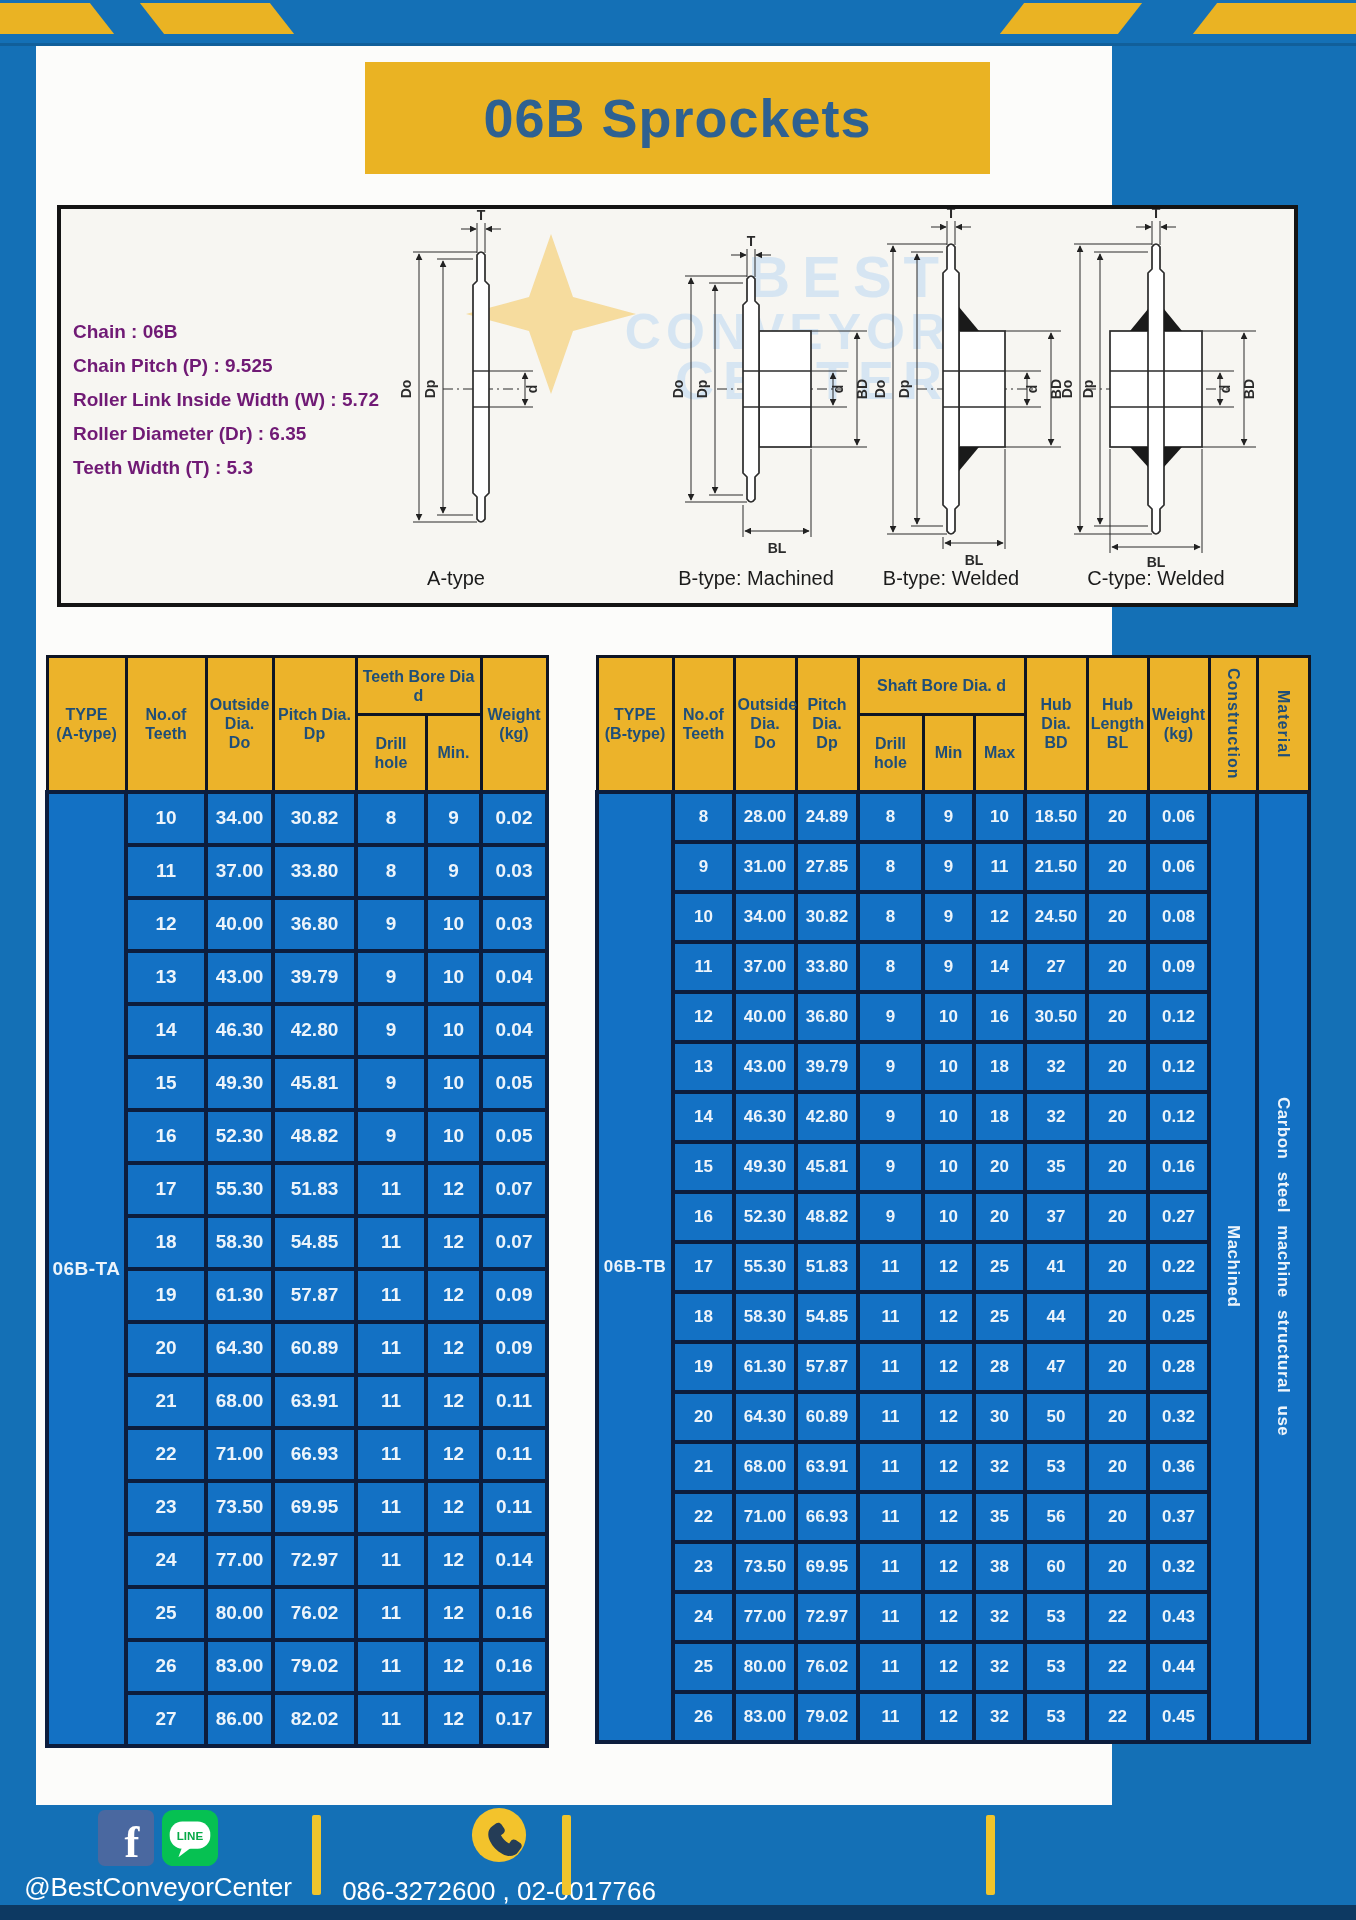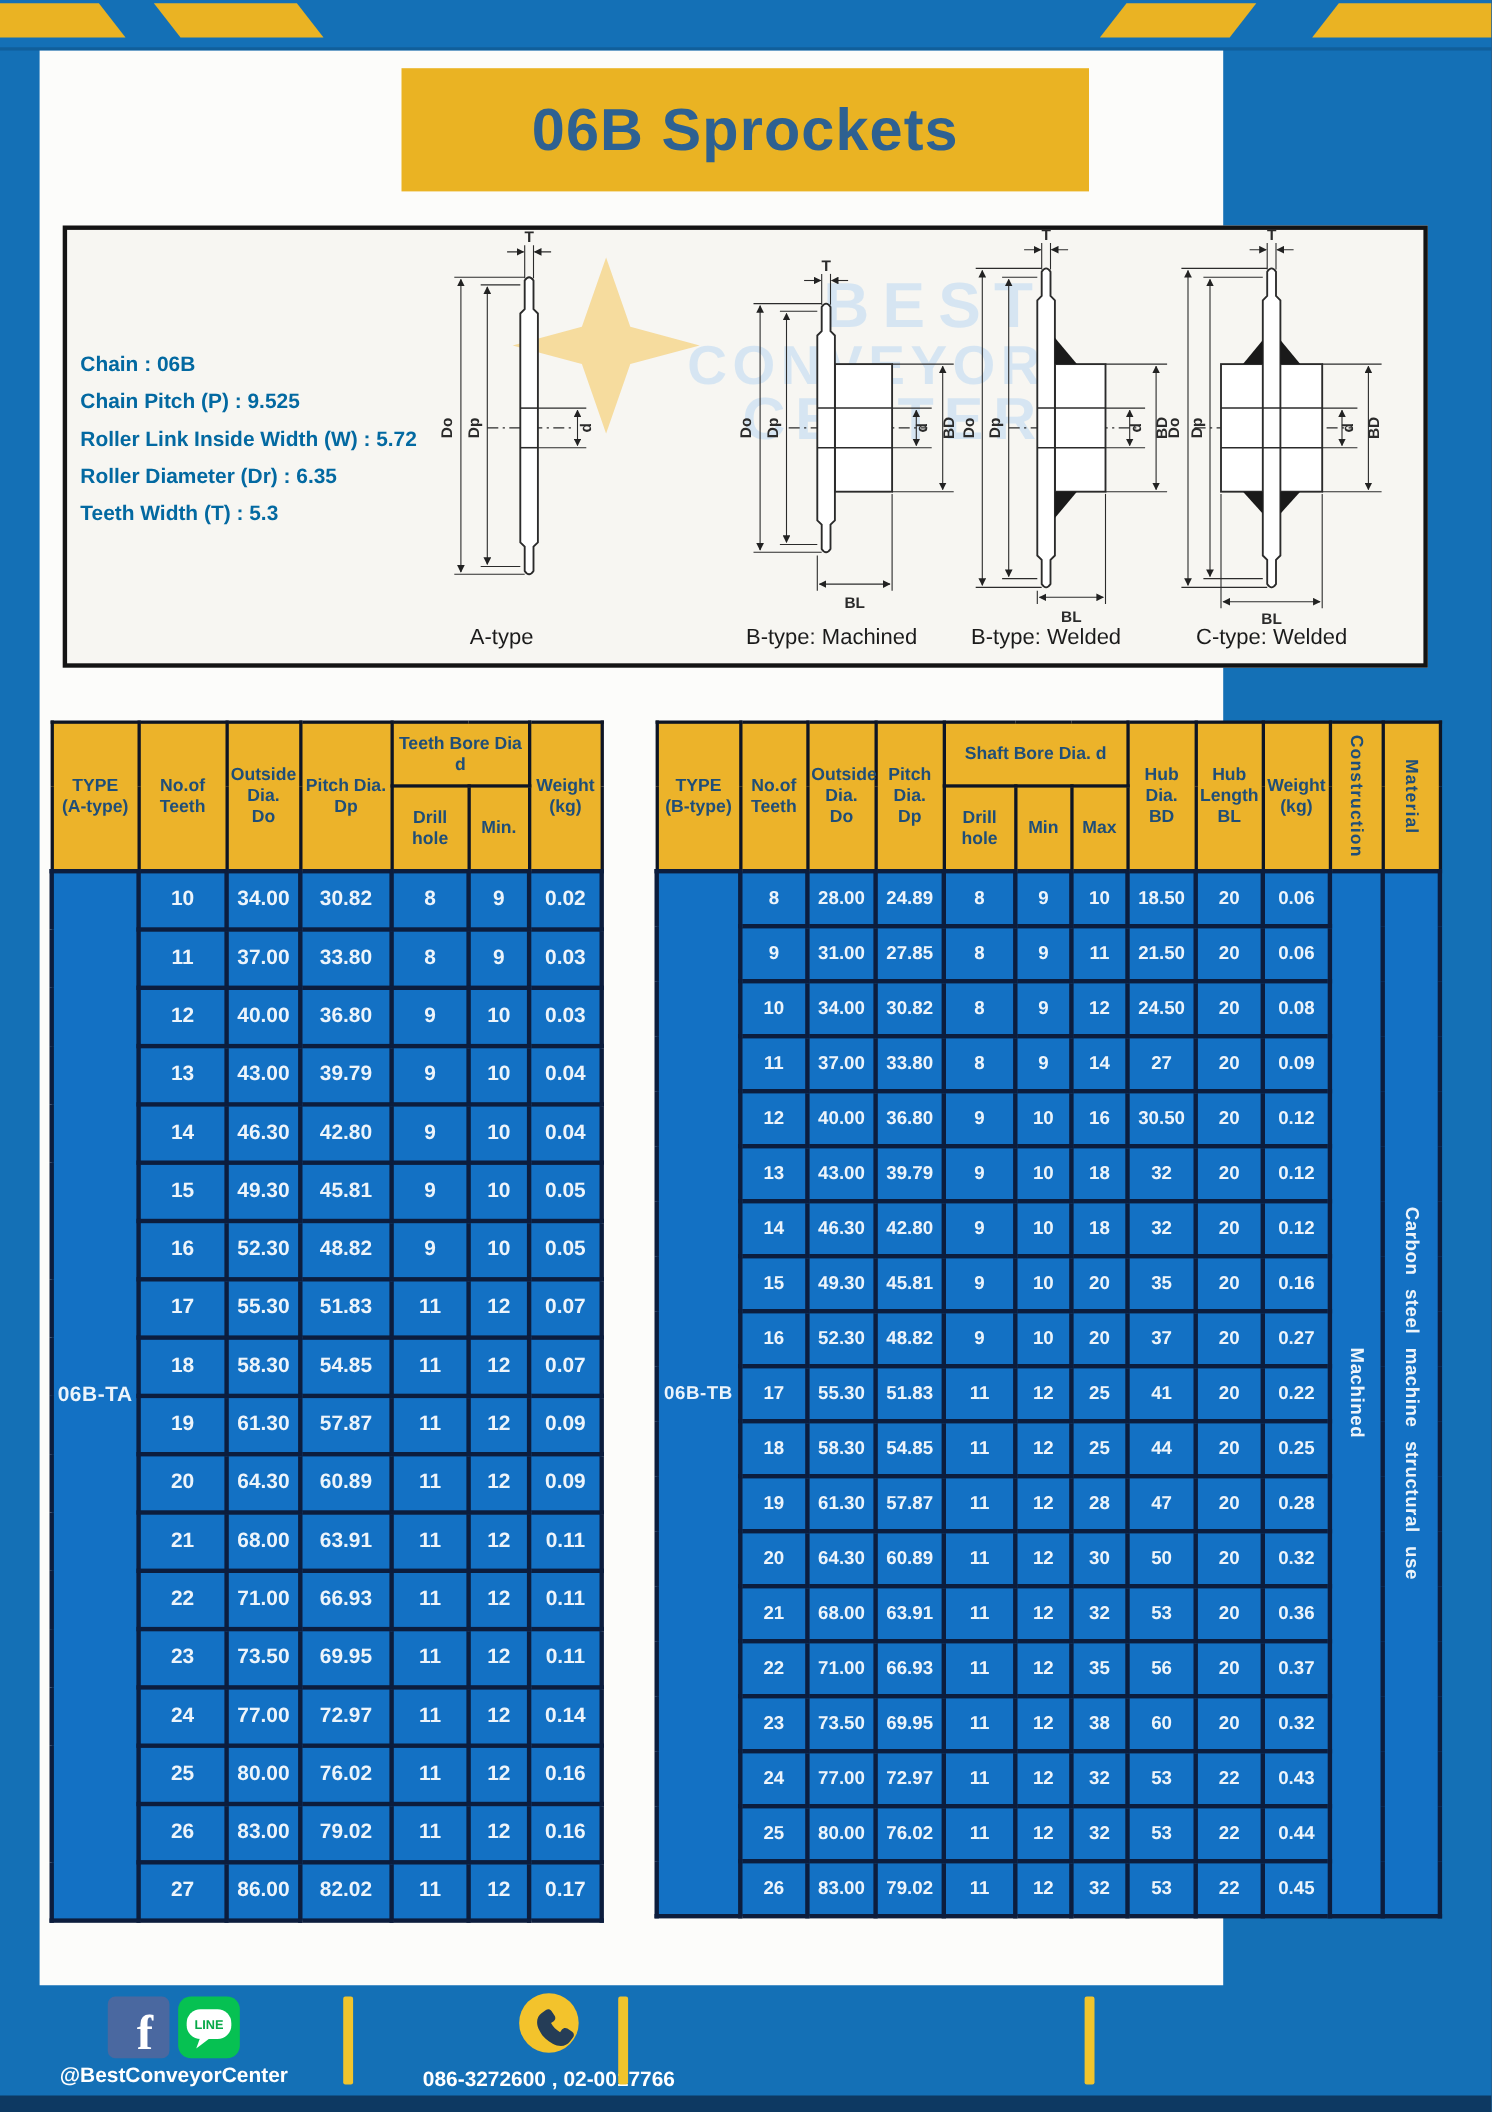--- a/index.html
+++ b/index.html
@@ -17,21 +17,21 @@
   .stripe.r1{left:1012px;width:118px;transform:skewX(-38deg);}
   .stripe.r2{left:1205px;width:190px;transform:skewX(-38deg);}
   
   .sheet{position:absolute;left:36px;top:46px;width:1076px;height:1759px;background:#fcfcfa;}
   
   .title-box{position:absolute;left:329px;top:16px;width:625px;height:112px;background:#eab323;display:flex;align-items:center;justify-content:center;}
   .title-box h1{margin:0;font-size:54px;font-weight:bold;color:#2e6191;letter-spacing:1px;}
   
   .panel{position:absolute;left:21px;top:159px;width:1241px;height:402px;background:#f7f6f2;border:4px solid #141414;}
   .spec-list{position:absolute;left:12px;top:106px;z-index:2;}
-  .spec-line{font-size:19px;font-weight:bold;color:#0369a1;line-height:34px;white-space:nowrap;}
+  .spec-line{font-size:19px;font-weight:bold;color:#701a75;line-height:34px;white-space:nowrap;}
   .diagram-svg{position:absolute;left:0;top:0;width:1233px;height:394px;z-index:1;}
   .dim-text{font-size:14px;fill:#2b2b2b;font-weight:bold;}
   .cap-text{font-size:20px;fill:#1b1b1b;}
   .wm-text{font-weight:bold;fill:#cfe2f2;opacity:.8;}
   
   table.spec{border-collapse:collapse;table-layout:fixed;position:absolute;border:3px solid #0a0f1c;}
   table.spec th{
     background:#ecb32a;color:#1f4e78;font-weight:bold;font-size:16px;line-height:19px;
     border:3px solid #0e1524;text-align:center;vertical-align:middle;white-space:pre-line;padding:2px;
   }
@@ -47,21 +47,21 @@
   #table-b tbody tr{height:50px;}
   #table-b tbody td{font-size:17px;}
   td.type-cell{font-size:18px;letter-spacing:.5px;}
   th.v-head{writing-mode:vertical-rl;font-size:15px;letter-spacing:1px;padding:6px 2px;}
   td.v-cell{writing-mode:vertical-rl;font-size:17px;letter-spacing:.5px;}
   td.v-cell.material{word-spacing:7px;}
   
   .footer{position:absolute;left:0;top:1805px;width:1356px;height:100px;background:#1470b6;display:flex;}
   .footer-sec{display:flex;flex-direction:column;align-items:center;justify-content:center;gap:5px;padding-top:2px;}
   .footer-sec .icons{display:flex;gap:6px;align-items:center;height:58px;}
-  .footer-sec .ft{color:#ffffff;font-weight:bold;font-size:19px;white-space:nowrap;text-align:center;}
+  .footer-sec .ft{color:#ffffff;font-weight:normal;font-size:26px;white-space:nowrap;text-align:center;}
   .sec1{width:316px;} .sec2{width:250px;} .sec3{width:424px;} .sec4{width:366px;gap:12px;}
   .divider{position:absolute;top:1815px;width:9px;height:80px;background:#f0c42c;border-radius:2px;z-index:3;}
   .d1{left:312px;} .d2{left:562px;} .d3{left:986px;}
   .bottom-strip{position:absolute;left:0;top:1905px;width:1356px;height:15px;background:#0d3962;}
 </style>
 </head>
 <body>
 
 <div class="page">
 

